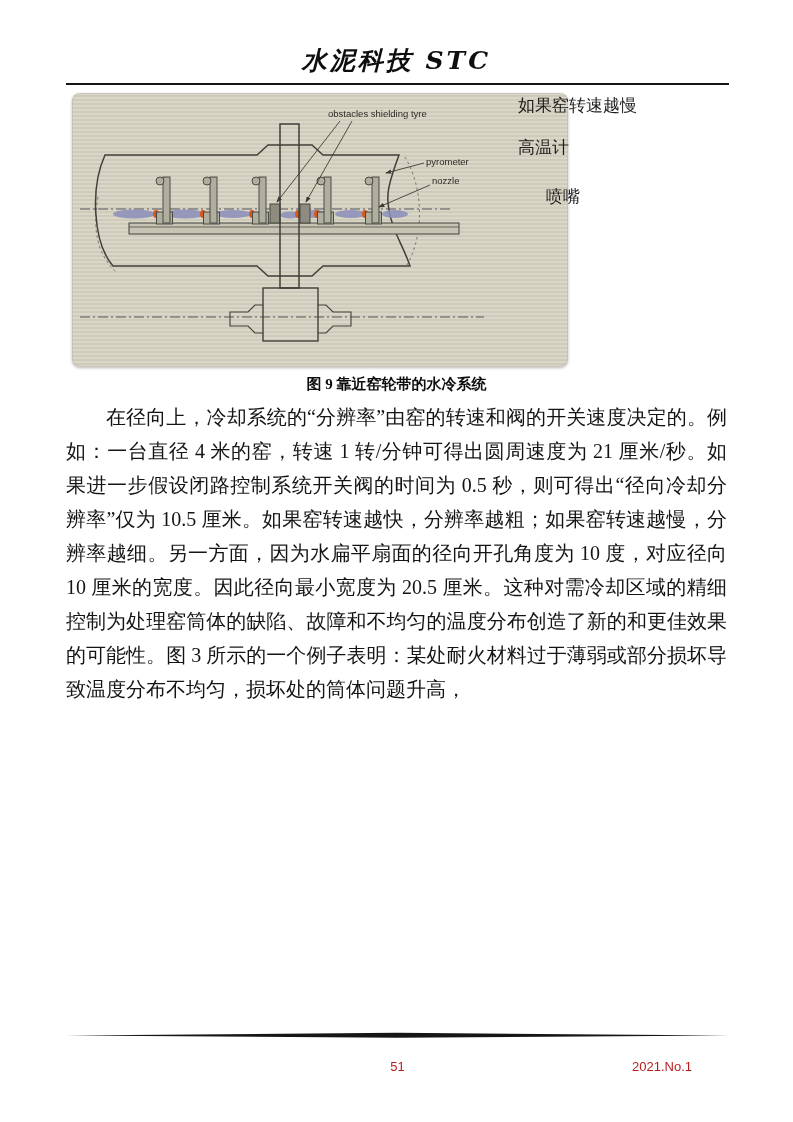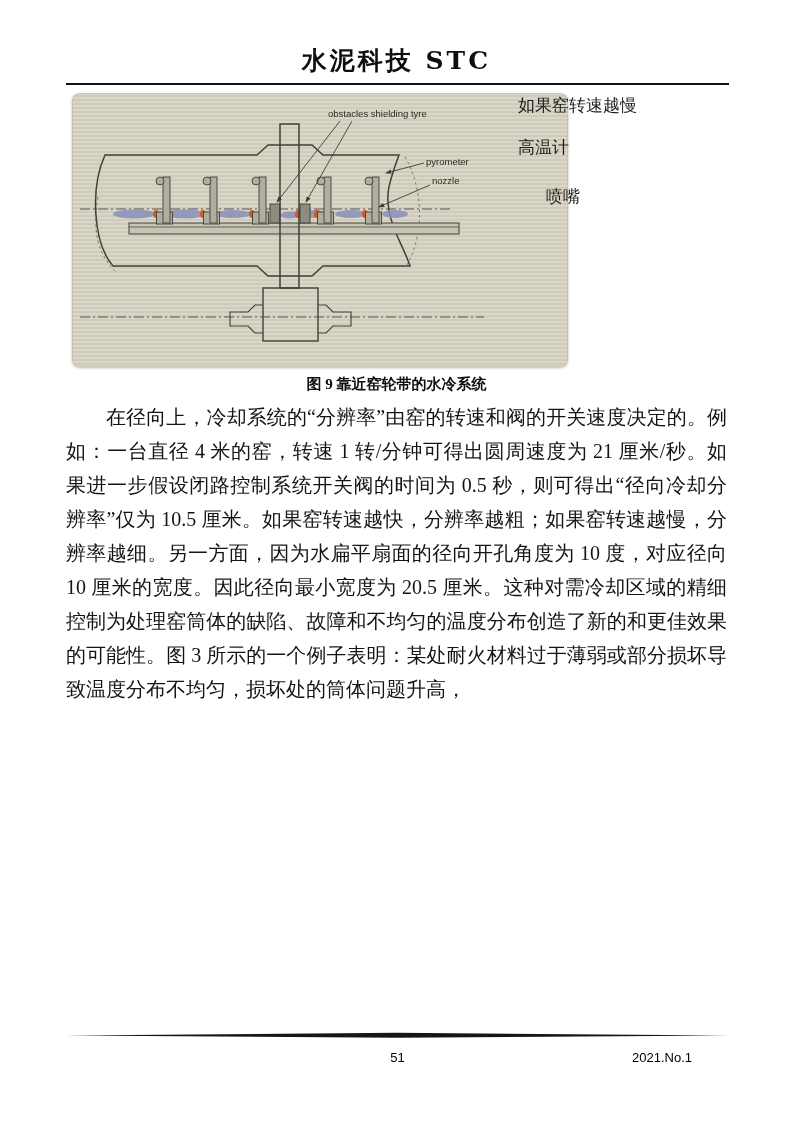--- a/index.html
+++ b/index.html
@@ -3,42 +3,42 @@
 <meta charset="utf-8">
 <style>
   html,body{margin:0;padding:0;}
   body{
     width:793px;height:1122px;background:#ffffff;overflow:hidden;
     font-family:"Liberation Serif","DejaVu Serif",serif;color:#141414;
     position:relative;
   }
   .page-title{
     margin:46px 0 0;text-align:center;
-    font-family:"DejaVu Serif",serif;font-weight:bold;
+    font-family:"DejaVu Serif",serif;font-style:italic;font-weight:bold;
     font-size:25px;line-height:29px;letter-spacing:3px;color:#0e0e0e;
   }
   .header-rule{margin:8px 64px 0 66px;border:0;border-top:2.2px solid #151515;height:0;}
   .content{margin:6px 66px 0;font-size:20px;line-height:34px;text-align:justify;text-justify:inter-ideograph;}
   .content p{margin:0 0 6px;text-indent:2em;}
   .figure-row{position:relative;height:274px;margin:8px 0 0 72px;}
   .figure-card{
     position:absolute;left:0;top:0;width:496px;height:274px;border-radius:8px;
     background:repeating-linear-gradient(180deg, rgba(255,255,255,0.10) 0 2px, rgba(0,0,0,0.035) 2px 4px),#d6d2c2;
     box-shadow:0 1px 3px rgba(0,0,0,0.28), inset 0 0 0 1px rgba(0,0,0,0.07);
   }
   .figure-card svg{display:block;width:420px;height:274px;}
   .side-label{position:absolute;left:446px;font-size:17px;line-height:19px;color:#1c1c1c;white-space:nowrap;}
   .side-label.l1{top:3px;}
   .side-label.l2{top:45px;}
   .side-label.l3{top:94px;margin-left:28px;}
   .figure-caption{text-align:center;font-weight:bold;font-size:15px;line-height:20px;margin-top:7px;color:#0e0e0e;}
   .p4{margin-top:13px;}
   .footer{position:absolute;left:66px;top:1032px;width:663px;font-family:"Liberation Sans","DejaVu Sans",sans-serif;}
   .footer-rule{display:block;}
-  .footer-texts{position:relative;height:18px;margin-top:11px;font-size:13px;color:#000000;}
+  .footer-texts{position:relative;height:18px;margin-top:20px;font-size:13px;color:#b91c1c;}
   .footer-page{position:absolute;left:0;right:0;text-align:center;top:0;}
   .footer-issue{position:absolute;right:37px;top:0;text-align:center;}
   .dline{stroke:#40403a;stroke-width:1.1;fill:none;}
   .dashdot{stroke:#55555c;stroke-width:1;fill:none;stroke-dasharray:10 3 2 3;}
   .ghostarc{stroke:#77776a;stroke-width:1;fill:none;stroke-dasharray:2.5 3;}
   .metal{fill:#b0ae9f;stroke:#40403a;stroke-width:0.9;}
   .leader{stroke:#3c3c35;stroke-width:0.9;fill:none;}
   .diaglabel{font-family:"Liberation Sans","DejaVu Sans",sans-serif;font-size:9.5px;fill:#2b2b25;}
 </style>
 </head>

